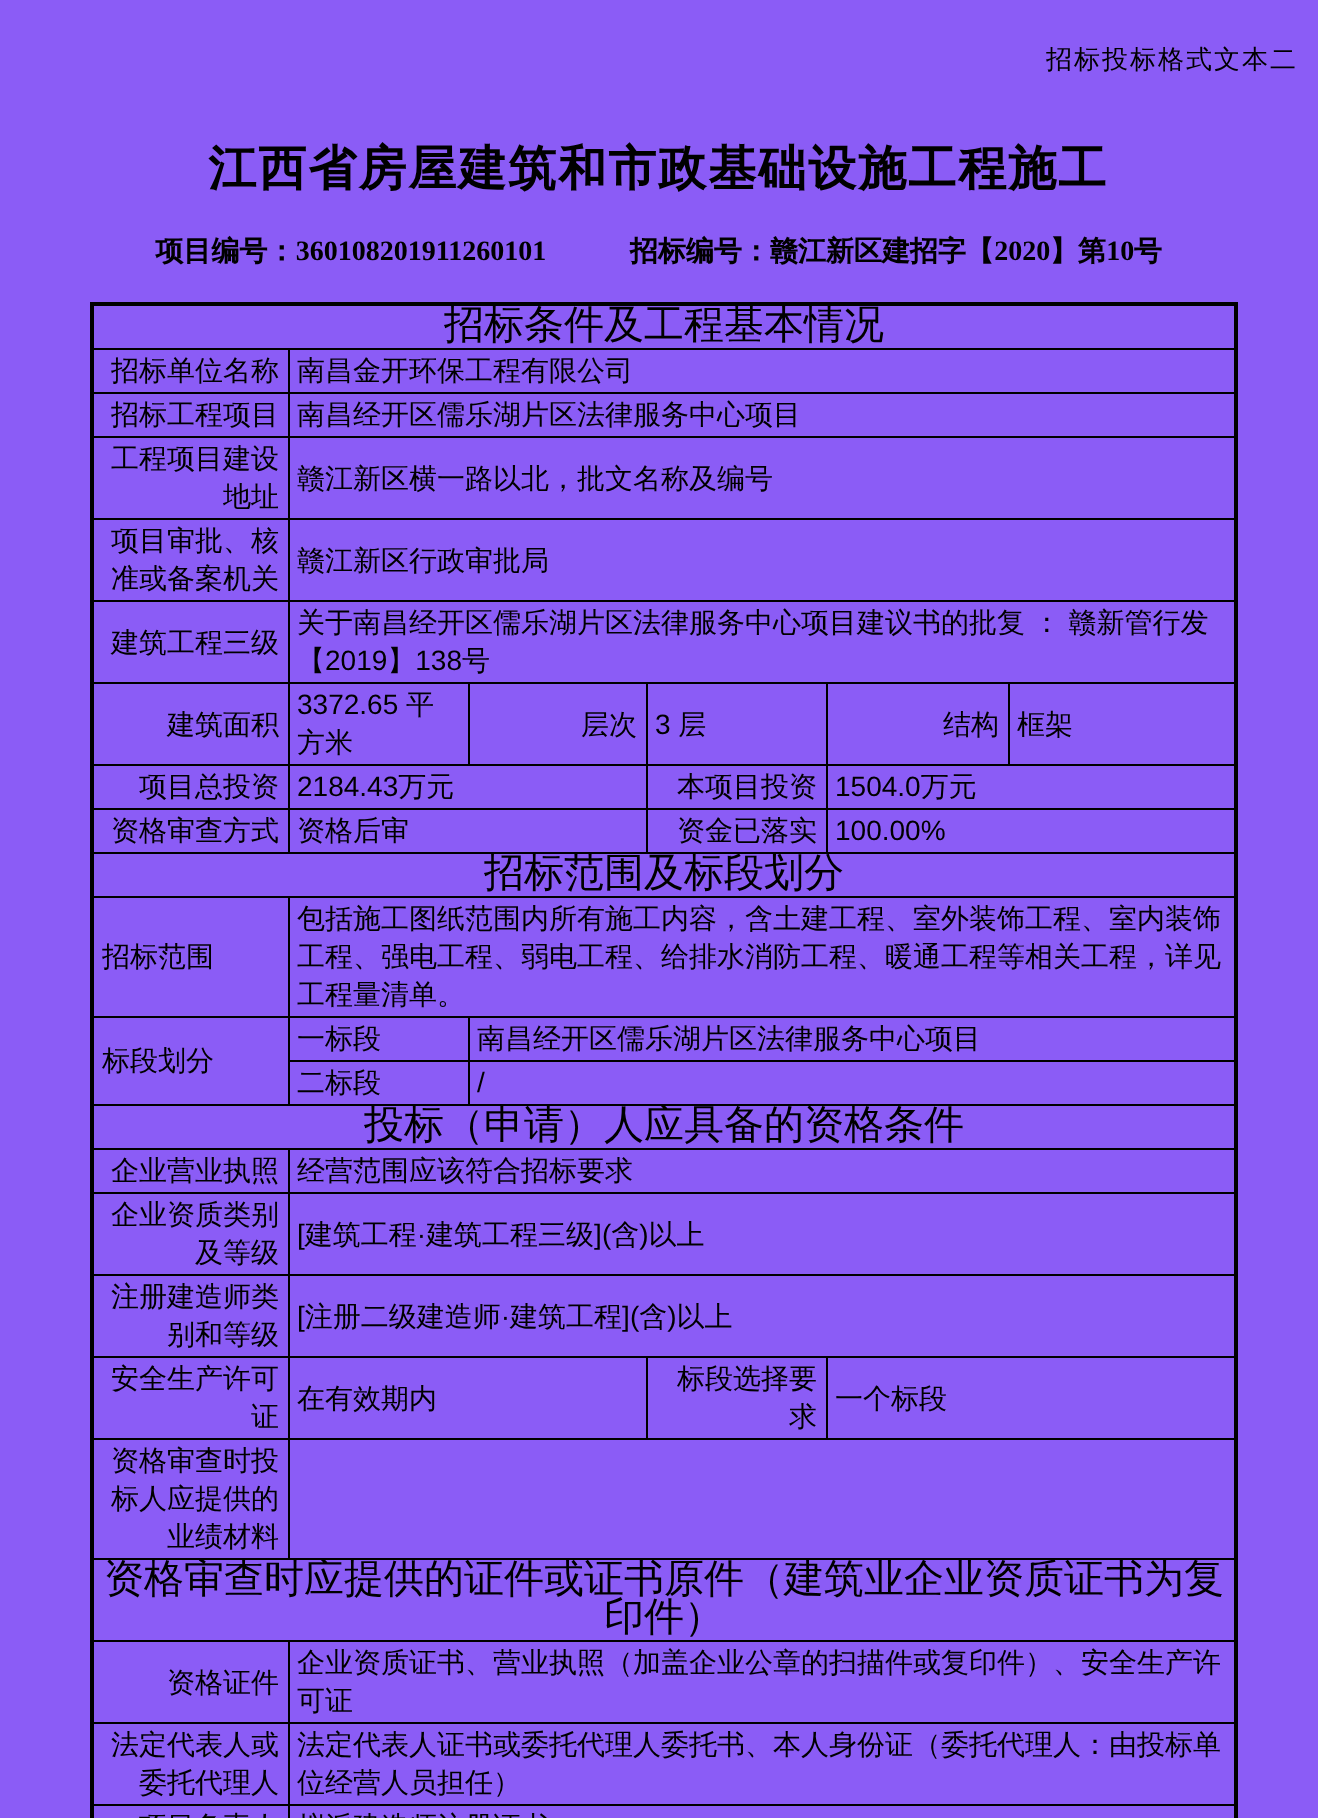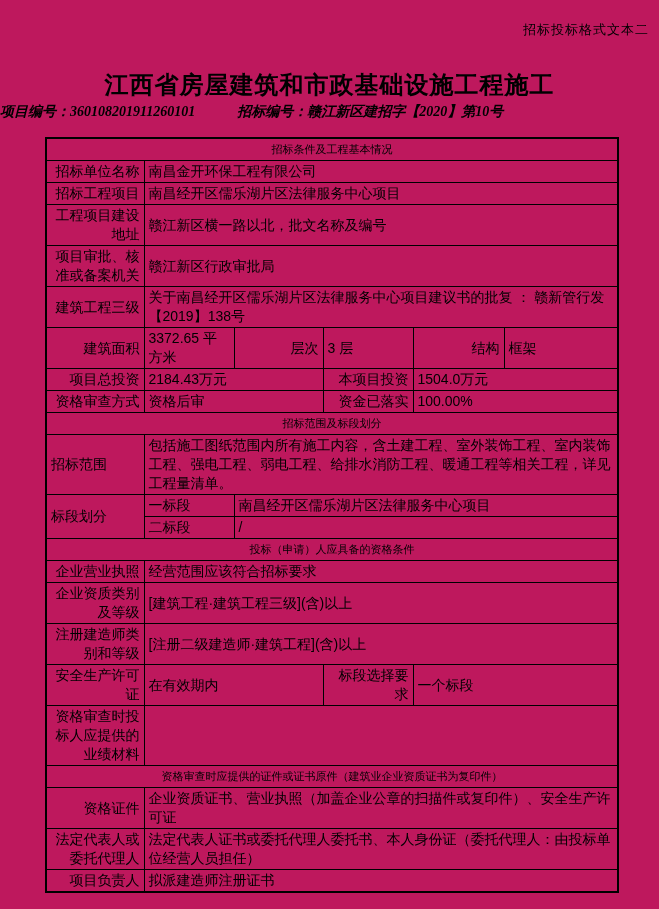--- a/index.html
+++ b/index.html
@@ -1,63 +1,63 @@
 <!DOCTYPE html>
 <html><head>
 <meta charset="utf-8">
 <style>
   * { box-sizing: border-box; margin: 0; padding: 0; }
   html, body { background: #fff; }
   body { width: 659px; font-family: "Liberation Sans", sans-serif; color: #000; }
   .page {
     position: relative;
     width: 659px; height: 909px;
-    background: #be185d;
+    background: #8b5cf6;
     overflow: hidden;
   }
   .corner-note {
     padding: 21px 10px 0 0;
     text-align: right;
     font-size: 13px;
     letter-spacing: 1px;
   }
   .doc-title {
     margin-top: 27px;
     text-align: center;
     font-size: 24px;
     font-weight: bold;
     line-height: 37px;
     letter-spacing: 1px;
   }
   .doc-numbers {
-    margin-top: 0;
+    margin-top: 14px;
+    text-align: center;
     font-family: "Liberation Serif", serif;
     font-weight: bold;
     font-size: 14px;
-    font-style: italic;
   }
   .doc-numbers .gap { display: inline-block; width: 42px; }
   .main-table {
     margin: 16px auto 0 45px;
     width: 572px;
     border-collapse: collapse;
     table-layout: fixed;
     border: 2px solid #000;
     font-size: 14px;
   }
   .main-table td {
     border: 1px solid #000;
     padding: 1px 4px;
     line-height: 19px;
     vertical-align: middle;
     word-break: break-all;
   }
   .main-table td.sec {
     text-align: center;
-    font-size: 11px;
+    font-size: 20px;
     padding: 1px 2px;
     height: 20px;
   }
   .main-table td.lbl { text-align: right; }
   .main-table td.ctr { text-align: left; }
   .main-table tr.h1row td { height: 20px; }
   .main-table tr.h2row td { height: 29px; }
   .main-table tr.h3row td { height: 40px; }
 </style>
 </head>

